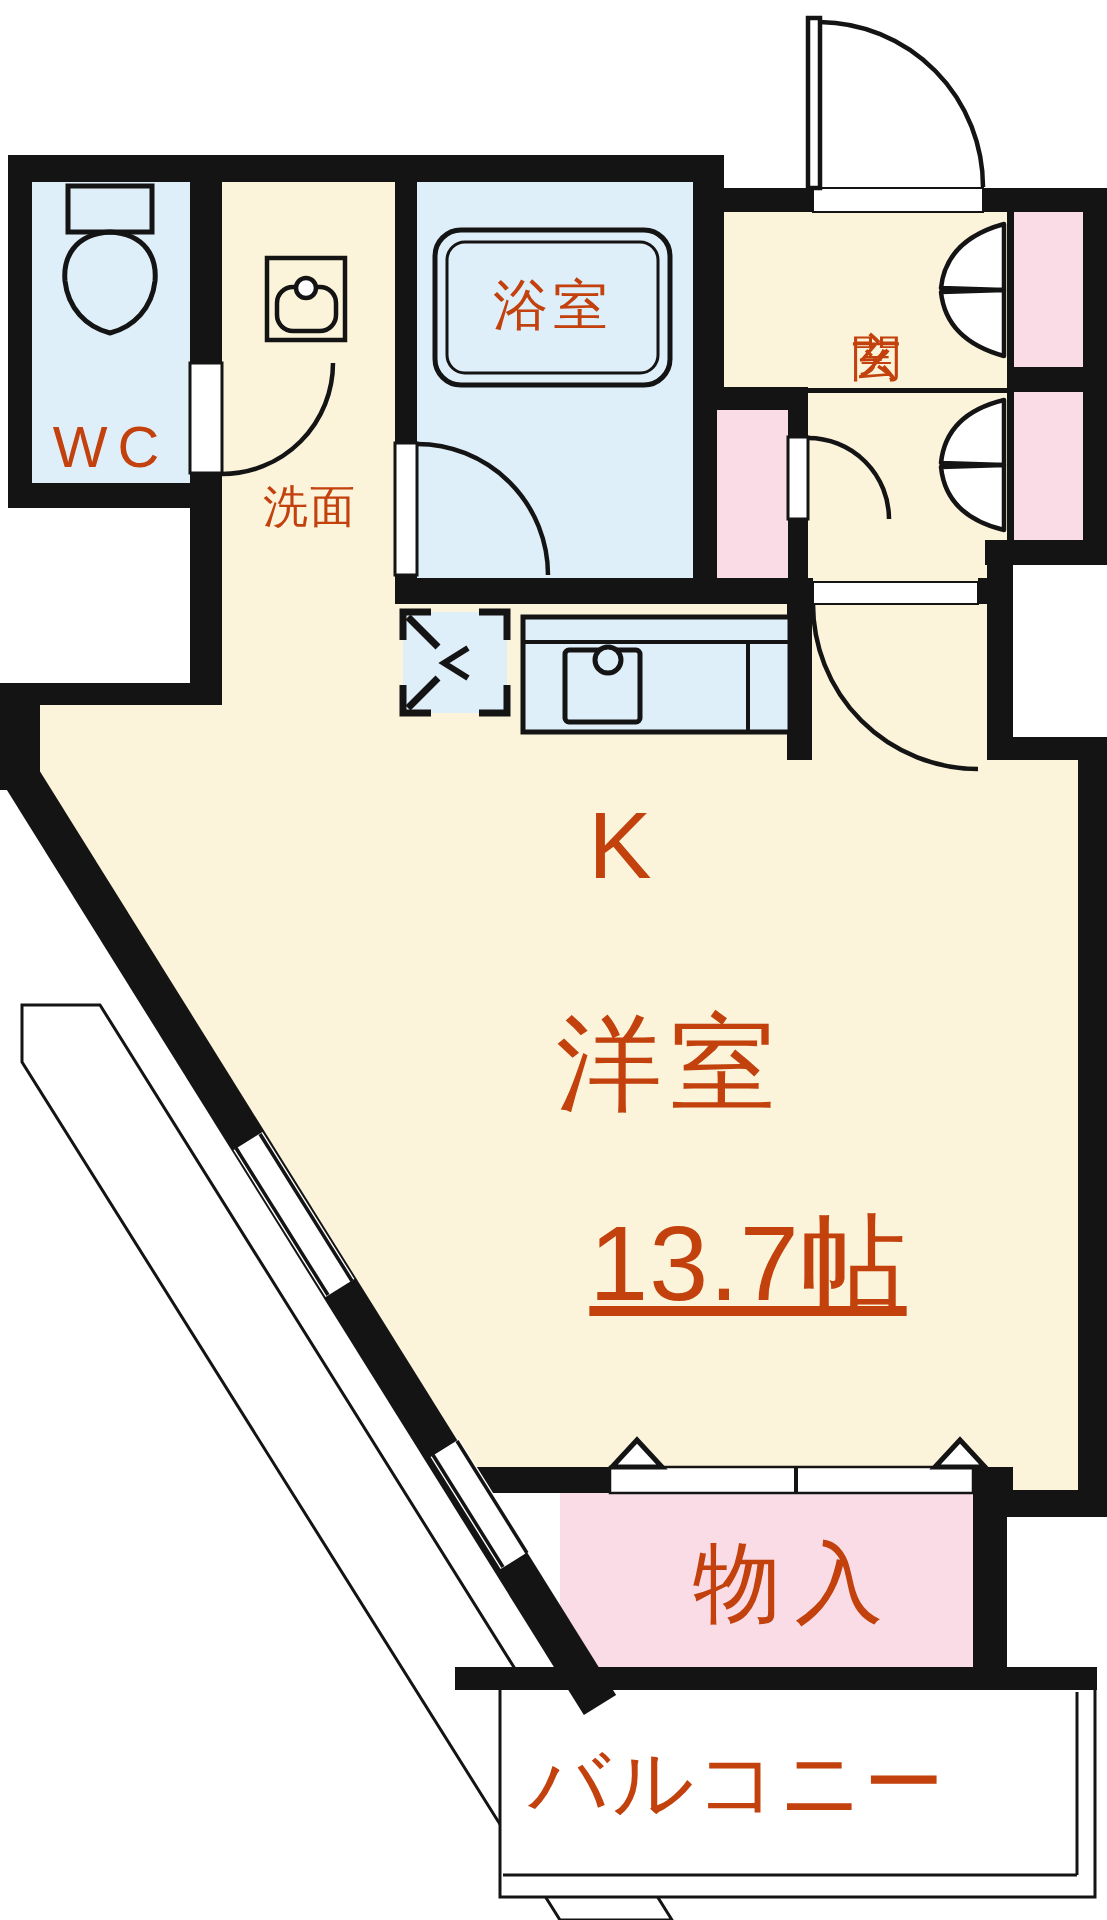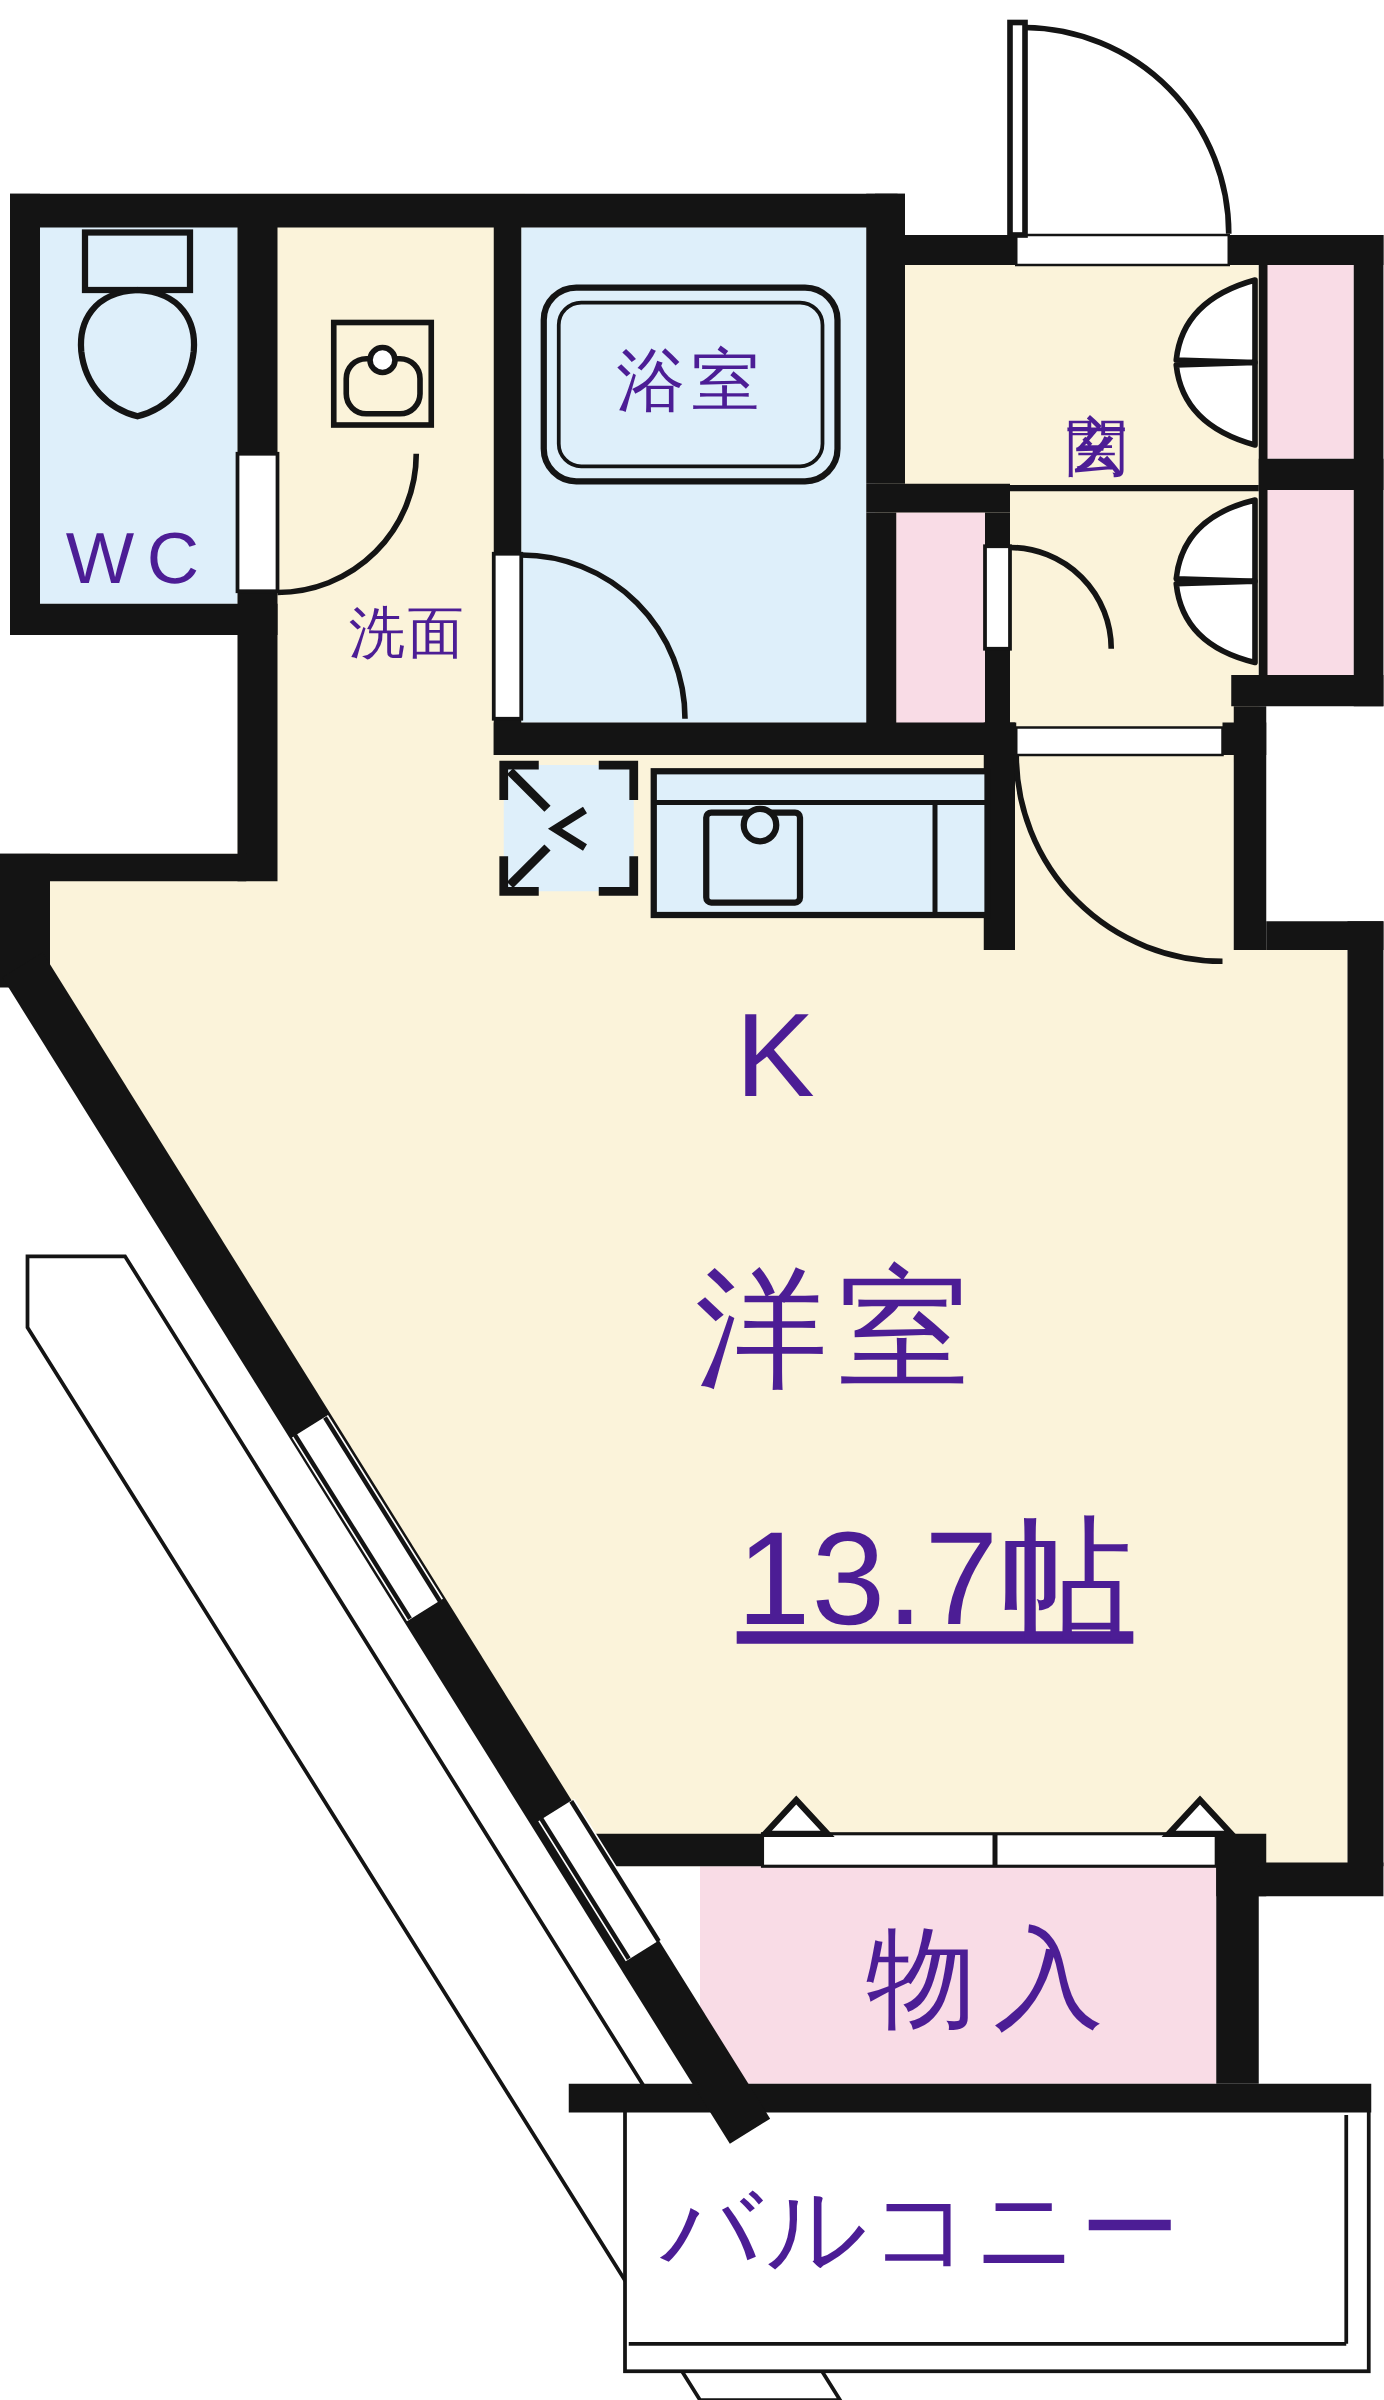--- a/index.html
+++ b/index.html
@@ -7,21 +7,21 @@
     position:relative;
     width:1107px;height:1920px;
     background:#ffffff;
     font-family:"Liberation Sans","DejaVu Sans",sans-serif;
     overflow:hidden;
   }
   #plan-svg{position:absolute;left:0;top:0;}
   .lbl{
     position:absolute;
     transform:translate(-50%,-50%);
-    color:#4c1d95;
+    color:#c2410c;
     white-space:nowrap;
     line-height:1;
     font-weight:500;
   }
   .lbl-wc{font-size:58px;letter-spacing:10px;}
   .lbl-senmen{font-size:45px;letter-spacing:2px;}
   .lbl-yokushitsu{font-size:55px;letter-spacing:5px;}
   .lbl-genkan{font-size:49px;writing-mode:vertical-rl;letter-spacing:8px;}
   .lbl-k{font-size:95px;}
   .lbl-yoshitsu{font-size:106px;letter-spacing:8px;}
@@ -177,21 +177,21 @@
       <path d="M 403,685 L 403,713 L 431,713"></path>
       <path d="M 479,713 L 507,713 L 507,685"></path>
       <line x1="408" y1="617" x2="438" y2="647"></line>
       <line x1="408" y1="708" x2="438" y2="678"></line>
       <path d="M 468,648 L 444,663 L 468,678" stroke-width="6"></path>
     </g>
   </g>
 </svg>
 
   <div class="lbl lbl-wc" style="left:111px;top:447px;">WC</div>
-  <div class="lbl lbl-senmen" style="left:310px;top:506px;margin-left:16px;">洗面</div>
+  <div class="lbl lbl-senmen" style="left:310px;top:506px;">洗面</div>
   <div class="lbl lbl-yokushitsu" style="left:553px;top:305px;">浴室</div>
   <div class="lbl lbl-genkan" style="left:877px;top:298px;">玄関</div>
   <div class="lbl lbl-k" style="left:620px;top:845px;">K</div>
   <div class="lbl lbl-yoshitsu" style="left:630px;top:1063px;margin-left:40px;">洋室</div>
   <div class="lbl lbl-jo" style="left:748px;top:1263px;">13.7帖</div>
   <div class="lbl lbl-balcony" style="left:737px;top:1783px;">バルコニー</div>
   <div class="lbl lbl-monoiri" style="left:795px;top:1583px;">物入</div>
 
 </div>
 

